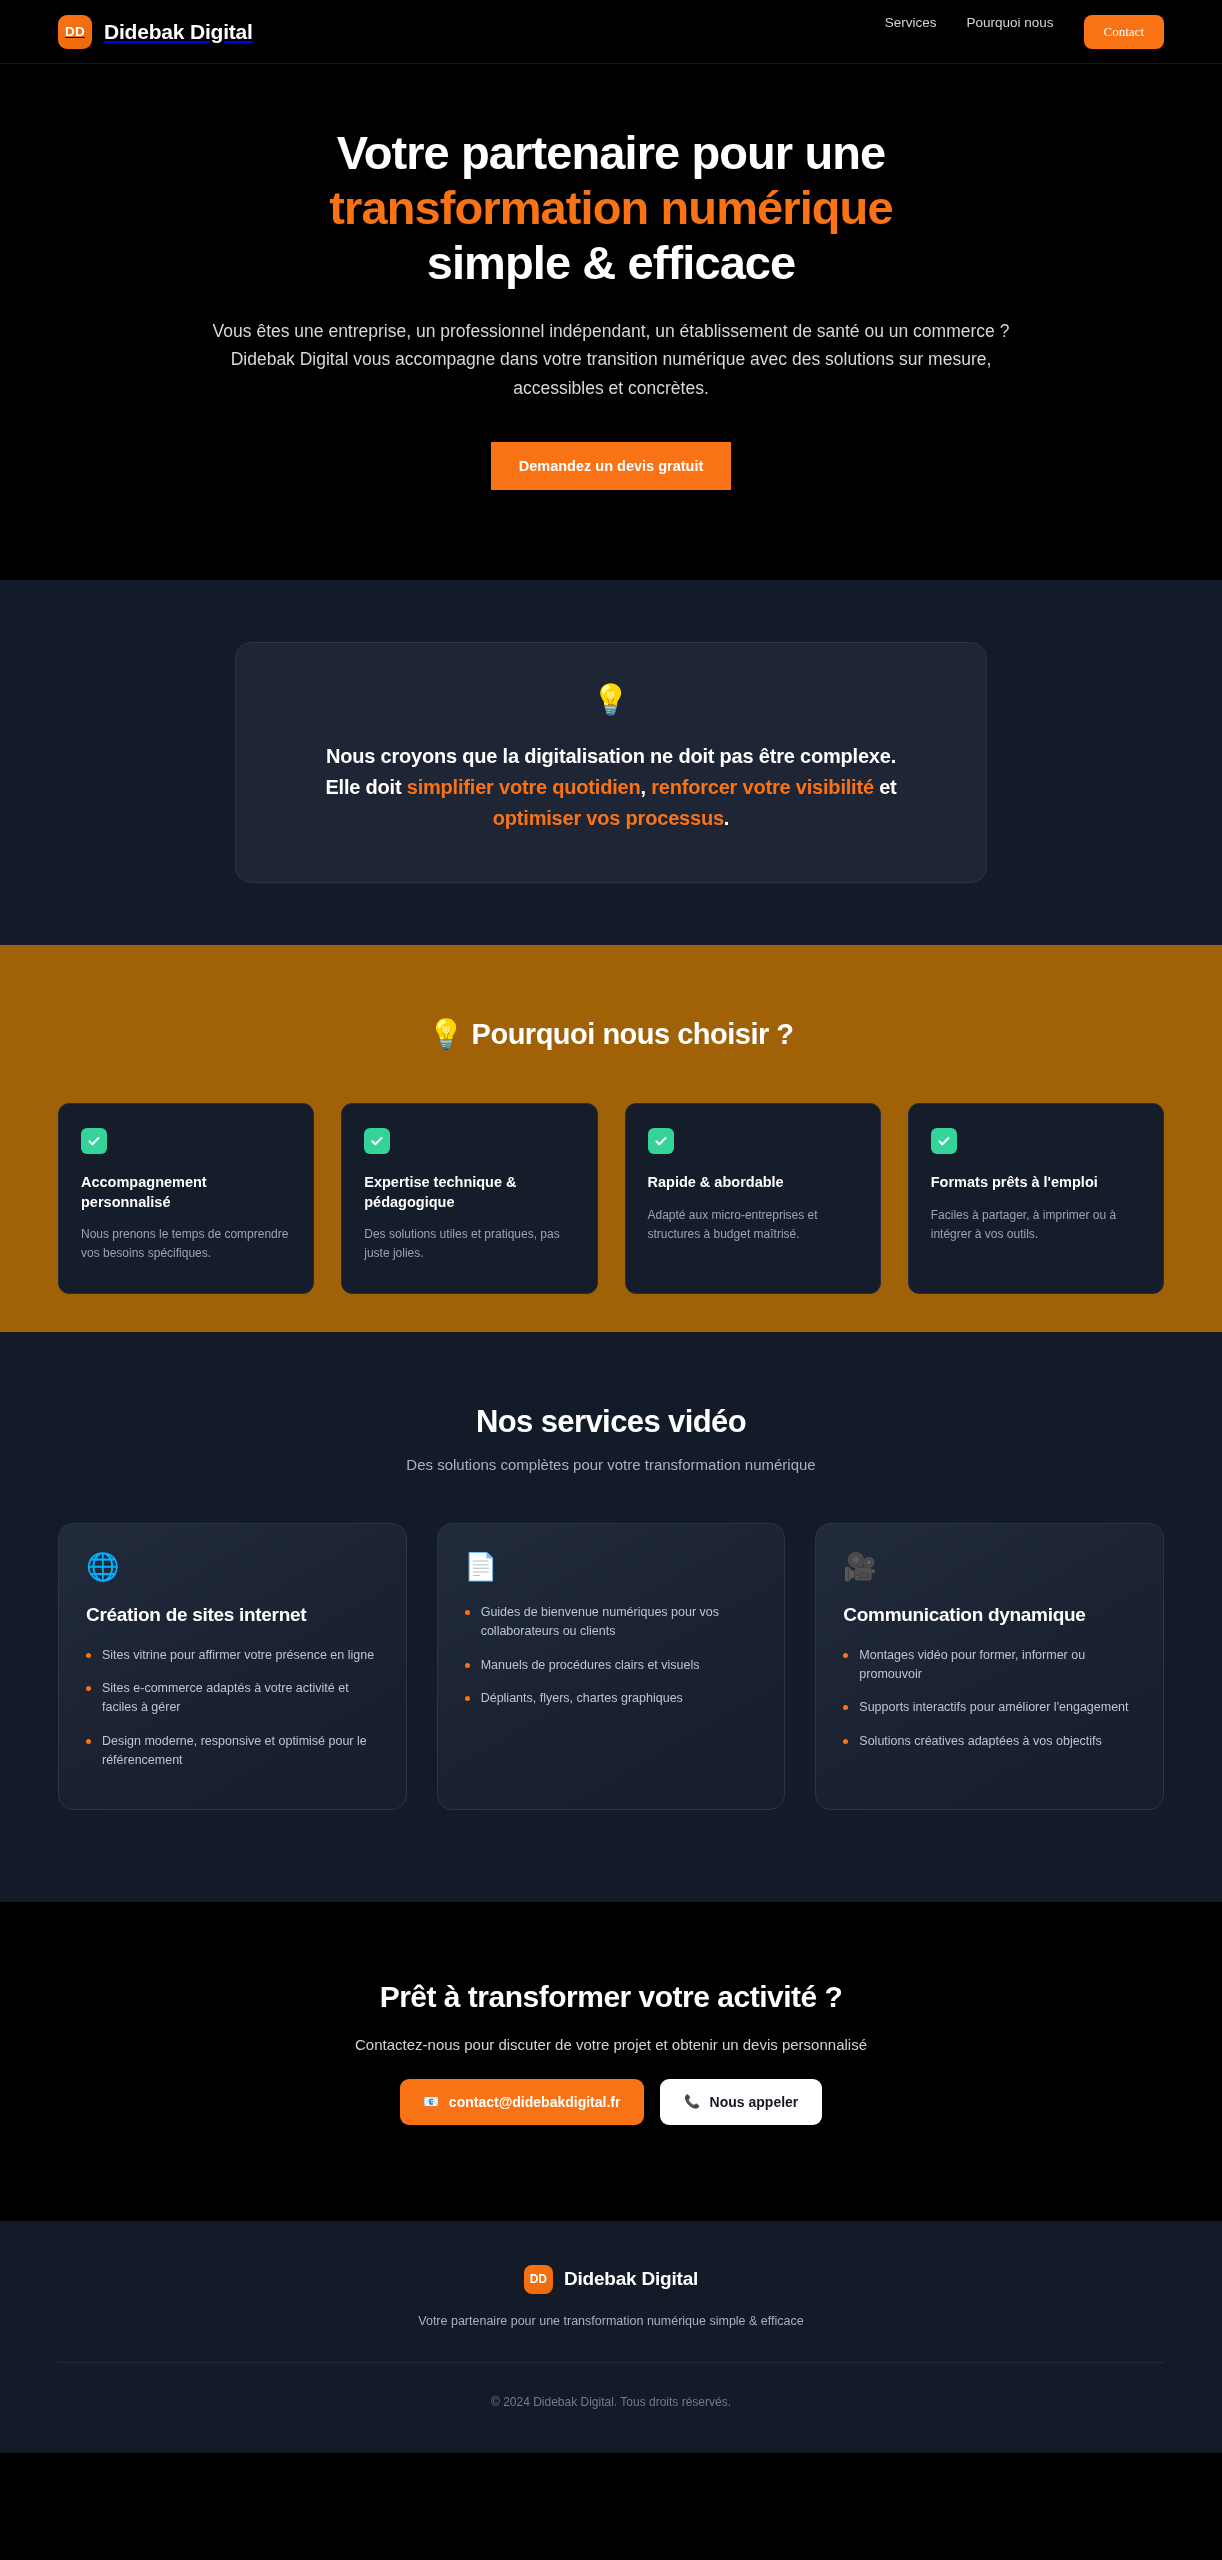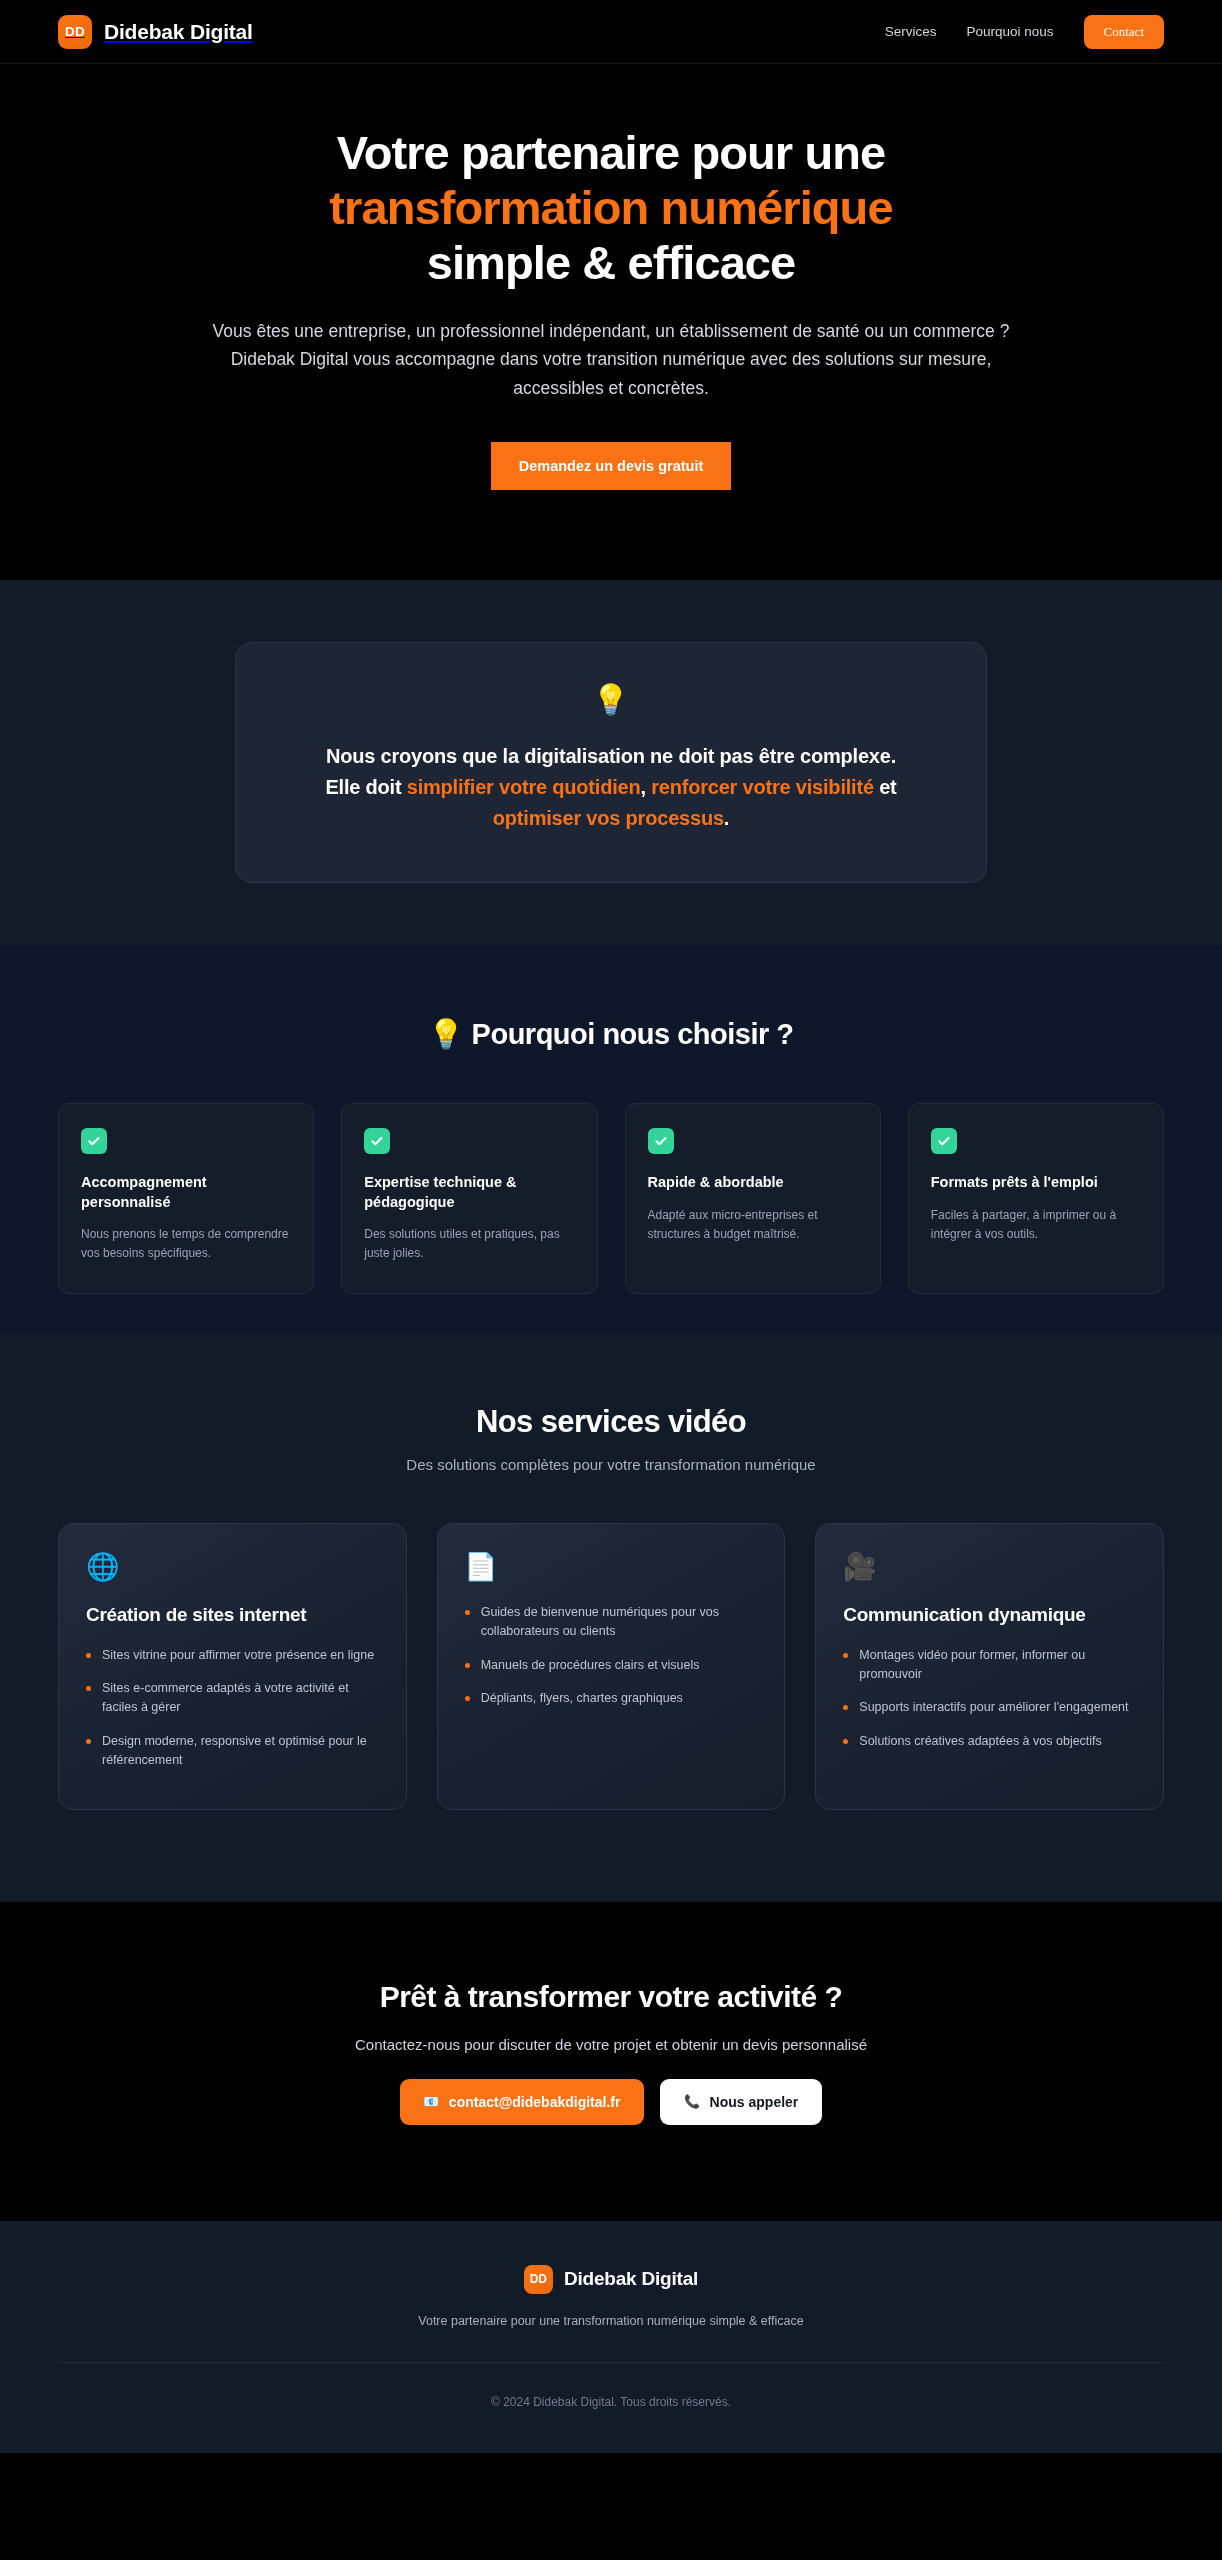--- a/index.html
+++ b/index.html
@@ -34,21 +34,20 @@
   }
   .brand-name {
     color: #ffffff;
     font-size: 21px;
     font-weight: bold;
     letter-spacing: -.2px;
   }
   .site-nav {
     margin-left: auto;
     display: flex;
-    align-items: center;
     gap: 30px;
   }
   .nav-link {
     color: #d4d6dc;
     font-size: 13.5px;
     text-decoration: none;
     white-space: nowrap;
   }
   .nav-cta {
     background: #f97316;
@@ -120,21 +119,21 @@
     font-size: 20px;
     font-weight: bold;
     line-height: 1.55;
     color: #ffffff;
     letter-spacing: -.2px;
   }
   .belief-text .hl { color: #f97316; }
 
   
   .why {
-    background: #0f172a;
+    background: #a16207;
     padding: 72px 58px 38px;
   }
   .why-title {
     text-align: center;
     color: #ffffff;
     font-size: 29px;
     font-weight: bold;
     letter-spacing: -.5px;
     margin-bottom: 52px;
   }

